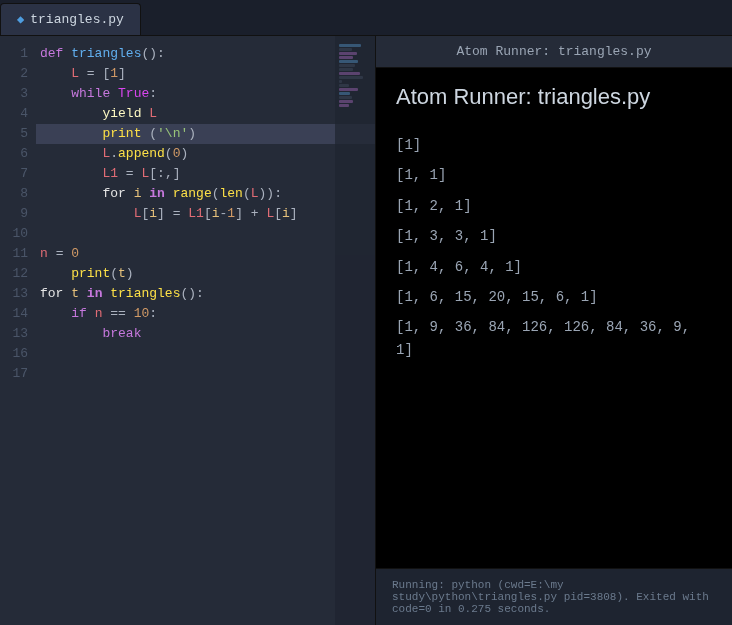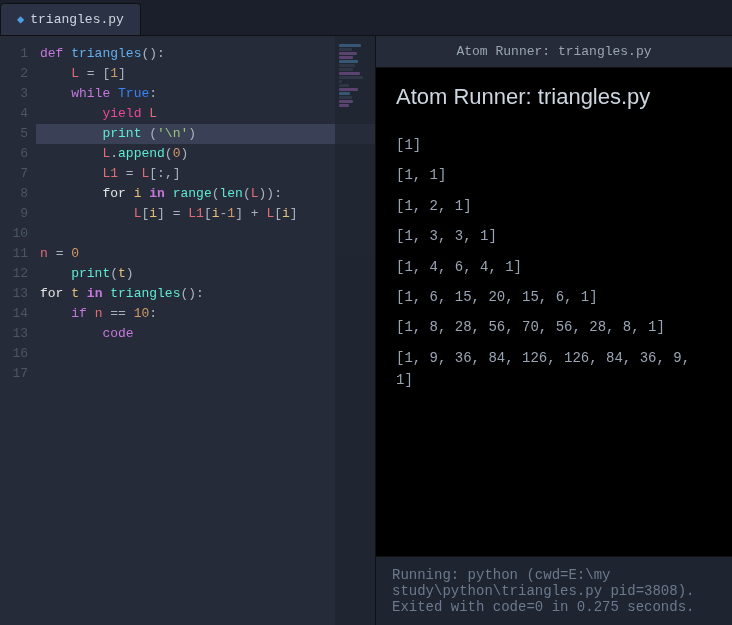--- a/index.html
+++ b/index.html
@@ -97,24 +97,24 @@
       background: #3a4055;
     }
 
     
     .kw-def { color: #c678dd; }
     .kw-while { color: #c678dd; }
     .kw-for { color: #e5e5e5; }
     .kw-if { color: #c678dd; }
     .kw-in { color: #c678dd; font-weight: bold; }
     .kw-break { color: #c678dd; }
-    .kw-yield { color: #ec4899; text-align: right; }
-    .kw-true { color: #3b82f6; }
+    .kw-yield { color: #fef9c3; text-align: right; }
+    .kw-true { color: #d946ef; }
     .fn-name { color: #61afef; }
-    .fn-call { color: #5eead4; text-align: right; }
+    .fn-call { color: #fde047; text-align: right; }
     .var { color: #e06c75; }
     .num { color: #d19a66; }
     .str { color: #98c379; }
     .punct { color: #abb2bf; }
     .param { color: #e5c07b; }
 
     
     .minimap {
       position: absolute;
       right: 0;
@@ -169,21 +169,21 @@
 
     .output-line {
       font-size: 14px;
       color: #9aa5b4;
       line-height: 1.6;
       padding: 4px 0;
     }
 
     .output-footer {
       padding: 10px 16px;
-      font-size: 14px;
+      font-size: 11px;
       color: #6b7a8d;
       border-top: 1px solid #111;
       background: #1e2430;
     }
 
     .line-number-item {
       height: 20px;
       display: flex;
       align-items: center;
       justify-content: flex-end;
@@ -232,21 +232,21 @@
         <div class="code-line highlighted">        <span class="fn-call">print</span> <span class="punct">(</span><span class="str">'\n'</span><span class="punct">)</span></div>
         <div class="code-line">        <span class="var">L</span><span class="punct">.</span><span class="fn-call">append</span><span class="punct">(</span><span class="num">0</span><span class="punct">)</span></div>
         <div class="code-line">        <span class="var">L1</span> <span class="punct">=</span> <span class="var">L</span><span class="punct">[:,]</span></div>
         <div class="code-line">        <span class="kw-for">for</span> <span class="param">i</span> <span class="kw-in">in</span> <span class="fn-call">range</span><span class="punct">(</span><span class="fn-call">len</span><span class="punct">(</span><span class="var">L</span><span class="punct">)):</span></div>
         <div class="code-line">            <span class="var">L</span><span class="punct">[</span><span class="param">i</span><span class="punct">]</span> <span class="punct">=</span> <span class="var">L1</span><span class="punct">[</span><span class="param">i</span><span class="punct">-</span><span class="num">1</span><span class="punct">]</span> <span class="punct">+</span> <span class="var">L</span><span class="punct">[</span><span class="param">i</span><span class="punct">]</span></div>
         <div class="code-line"> </div>
         <div class="code-line"><span class="var">n</span> <span class="punct">=</span> <span class="num">0</span></div>
         <div class="code-line">    <span class="fn-call">print</span><span class="punct">(</span><span class="param">t</span><span class="punct">)</span></div>
         <div class="code-line"><span class="kw-for">for</span> <span class="param">t</span> <span class="kw-in">in</span> <span class="fn-call">triangles</span><span class="punct">():</span></div>
         <div class="code-line">    <span class="kw-if">if</span> <span class="var">n</span> <span class="punct">==</span> <span class="num">10</span><span class="punct">:</span></div>
-        <div class="code-line">        <span class="kw-break">code</span></div>
+        <div class="code-line">        <span class="kw-break">break</span></div>
         <div class="code-line"> </div>
       </div>
 
       <div class="minimap">
         <div class="minimap-code">
           <div class="minimap-line" style="width:70%;background:#61afef;"></div>
           <div class="minimap-line" style="width:40%;"></div>
           <div class="minimap-line" style="width:55%;background:#c678dd;"></div>
           <div class="minimap-line" style="width:45%;background:#c678dd;"></div>
           <div class="minimap-line" style="width:60%;background:#61afef;"></div>
@@ -270,19 +270,18 @@
   <div class="output-panel">
     <div class="output-header">Atom Runner: triangles.py</div>
     <div class="output-content">
       <div class="output-title">Atom Runner: triangles.py</div>
       <div class="output-line">[1]</div>
       <div class="output-line">[1, 1]</div>
       <div class="output-line">[1, 2, 1]</div>
       <div class="output-line">[1, 3, 3, 1]</div>
       <div class="output-line">[1, 4, 6, 4, 1]</div>
       <div class="output-line">[1, 6, 15, 20, 15, 6, 1]</div>
-      <div class="output-line">[1, 8, 28, 56, 70, 56, 28, 8, 1]</div>
       <div class="output-line">[1, 9, 36, 84, 126, 126, 84, 36, 9, 1]</div>
     </div>
     <div class="output-footer">Running: python (cwd=E:\my study\python\triangles.py pid=3808). Exited with code=0 in 0.275 seconds.</div>
   </div>
 
 </div>
 
 </body></html>

